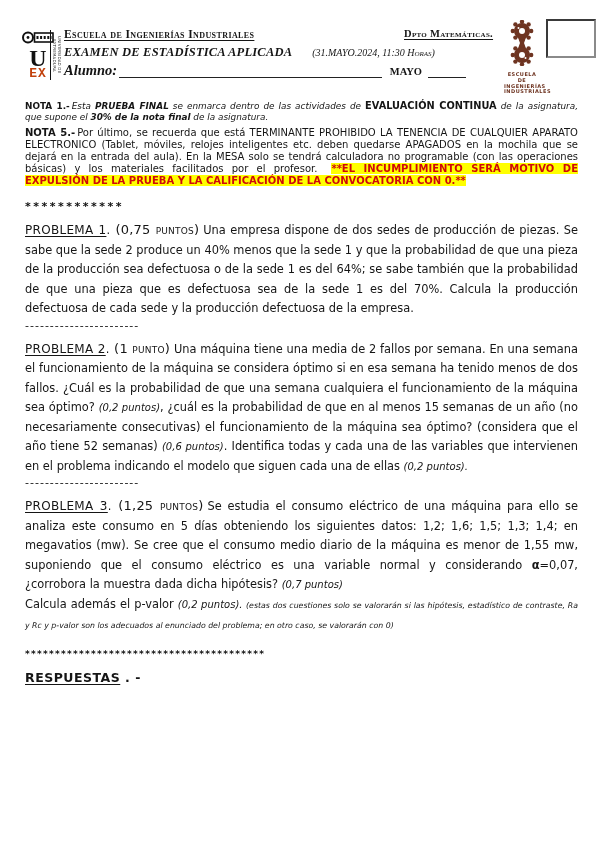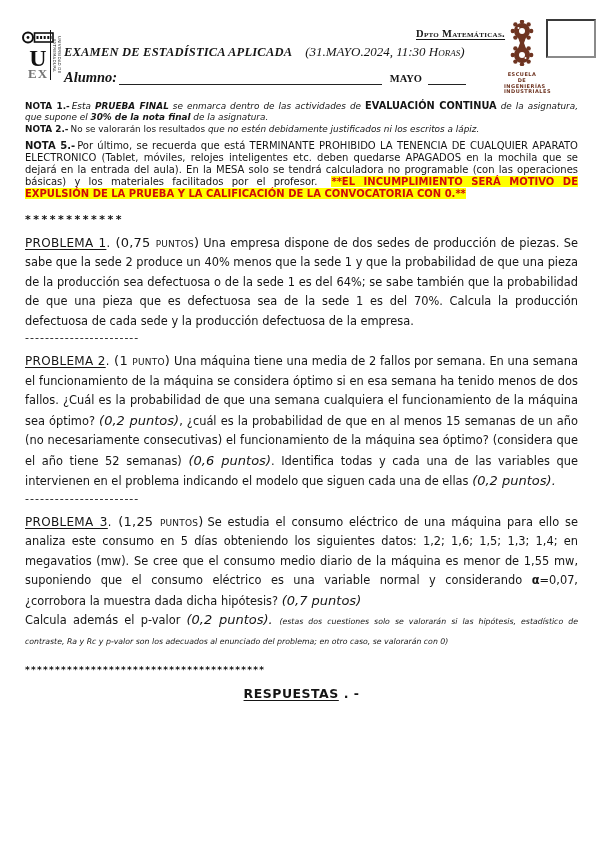--- a/index.html
+++ b/index.html
@@ -2,85 +2,86 @@
 <html><head>
 <meta charset="utf-8">
 <style>
   html,body{margin:0;padding:0;background:#ffffff;}
   .page{position:relative;width:600px;height:848px;background:#ffffff;
         font-family:"DejaVu Sans",sans-serif;color:#151515;overflow:hidden;}
 
   
   .uex{position:absolute;left:20px;top:29px;width:36px;height:58px;text-align:center;}
   .uex-u{font-family:"Liberation Serif",serif;font-weight:bold;font-size:24px;line-height:20px;color:#111;}
-  .uex-ex{font-family:Liberation Serif, serif;font-weight:bold;font-size:13px;line-height:12px;letter-spacing:1px;color:#737373;}
+  .uex-ex{font-family:Liberation Mono, monospace;font-weight:bold;font-size:13px;line-height:12px;letter-spacing:1px;color:#c2410c;}
   .uex-vert{position:absolute;right:-6px;top:1px;writing-mode:vertical-rl;font-size:4px;letter-spacing:.2px;color:#111;border-left:1px solid #111;padding-left:1px;height:50px;overflow:hidden;}
   .school{position:absolute;left:64px;top:28px;font-family:"Liberation Serif",serif;
           font-variant:small-caps;font-weight:bold;font-size:11.5px;letter-spacing:.4px;
           text-decoration:underline;text-underline-offset:2px;}
-  .dept{position:absolute;left:416px;top:28px;font-family:"Liberation Serif",serif;
+  .dept{position:absolute;left:404px;top:28px;font-family:"Liberation Serif",serif;
         font-variant:small-caps;font-weight:bold;font-size:10.5px;letter-spacing:.3px;
         text-decoration:underline;text-underline-offset:2px;}
   .examline{position:absolute;left:64px;top:42px;font-family:"Liberation Serif",serif;font-style:italic;white-space:nowrap;}
   .exam-title{font-size:12.5px;font-weight:bold;letter-spacing:.2px;}
-  .exam-date{font-size:13px;font-variant:small-caps;margin-left:9px;}
-  .studentrow{position:absolute;left:64px;top:62px;width:402px;display:flex;align-items:flex-end;margin-top:7px;}
+  .exam-date{font-size:10px;font-variant:small-caps;margin-left:16px;}
+  .studentrow{position:absolute;left:64px;top:62px;width:402px;display:flex;align-items:flex-end;}
   .alumno{font-family:"Liberation Serif",serif;font-style:italic;font-weight:bold;font-size:14.5px;line-height:16px;}
   .blank{flex:1 1 auto;border-bottom:1.4px solid #222;height:15px;margin-left:2px;}
   .blank.short{flex:0 0 38px;margin-left:6px;}
   .grupo{font-family:"Liberation Serif",serif;font-variant:small-caps;font-weight:bold;font-size:10.5px;margin-left:8px;padding-bottom:1px;}
   .emblem{position:absolute;left:504px;top:20px;width:36px;text-align:center;}
   .emblem-caption{margin-top:2px;color:#6e3421;font-size:5px;line-height:5.8px;letter-spacing:.5px;
                   text-transform:uppercase;font-weight:bold;}
   .grade-box{position:absolute;left:546px;top:19px;width:46px;height:35px;background:#fff;
              border:2px solid #3a3a3a;border-right-color:#8a8a8a;border-bottom-color:#8a8a8a;}
 
   
   .content{position:absolute;left:25px;top:100px;width:553px;}
   .note{margin:0 0 1px 0;font-size:8.9px;line-height:11.2px;text-align:justify;}
   .note-label{font-weight:bold;margin-right:2px;margin-top:16px;}
   .note.note5{font-size:10px;line-height:12px;margin-top:4px;}
   .r-i{font-style:italic;}
   .r-b{font-weight:bold;}
   .r-bi{font-weight:bold;font-style:italic;}
   .r-big{font-weight:bold;font-size:1.1em;}
-  .r-pts{font-style:italic;font-size:13px;}
+  .r-pts{font-style:italic;font-size:10px;}
   .r-tiny{font-style:italic;font-size:7.8px;}
   .r-hl{background:#ffff00;color:#cf0a0a;font-weight:bold;margin-left:14px;}
 
   .stars{margin-top:13px;font-weight:bold;font-size:11px;letter-spacing:2.5px;color:#111;}
   .stars.long{margin-top:14px;font-size:9px;letter-spacing:1.3px;}
   .dashes{font-size:11px;letter-spacing:1px;margin-top:0;color:#111;}
 
   .problem{margin:7px 0 0 0;font-size:11.4px;line-height:19.5px;text-align:justify;}
   .problem.sub{margin-top:0;}
   .problem.subtight{margin-top:0;line-height:18px;}
   .prob-title{font-weight:normal;font-size:12px;text-decoration:underline;text-underline-offset:2px;letter-spacing:.3px;}
   .prob-pts{font-variant:small-caps;font-size:13px;letter-spacing:.2px;margin:0 4px 0 1px;}
 
-  .answers{margin:11px 0 0 0;font-size:12.5px;font-weight:bold;letter-spacing:.5px;text-align:center;}
+  .answers{margin:11px 0 0 0;font-size:12.5px;font-weight:bold;letter-spacing:.5px;}
   .answers .resp{text-decoration:underline;text-underline-offset:2px;}
 </style>
 </head>
 <body>
 
 <div class="page">
 
   <div class="uex">
     <svg width="32" height="13" viewBox="0 0 32 13">
       <circle cx="6" cy="6.5" r="5" fill="none" stroke="#111" stroke-width="2"></circle>
       <circle cx="6" cy="6.5" r="1.4" fill="#111"></circle>
       <rect x="12.5" y="2" width="18.5" height="9" fill="none" stroke="#111" stroke-width="1.6"></rect>
       <line x1="14.5" y1="6.5" x2="29.5" y2="6.5" stroke="#111" stroke-width="3.2" stroke-dasharray="2 1.6"></line>
     </svg>
     <div class="uex-u">U</div>
     <div class="uex-ex">EX</div>
     <div class="uex-vert">UNIVERSIDAD DE EXTREMADURA</div>
   </div>
 
+  <div class="school">Escuela de Ingenierías Industriales</div>
   <div class="dept">Dpto Matemáticas.</div>
 
   <div class="examline">
     <span class="exam-title">EXAMEN DE ESTADÍSTICA APLICADA</span>
     <span class="exam-date">(31.MAYO.2024, 11:30 Horas)</span>
   </div>
 
   <div class="studentrow">
     <span class="alumno">Alumno:</span>
     <span class="blank"></span>
@@ -123,21 +124,20 @@
       <div>Industriales</div>
     </div>
   </div>
 
   <div class="grade-box"></div>
 
   <main class="content">
 
     <p class="note"><span class="note-label">NOTA 1.-</span><span><span class="r-i">Esta </span><span class="r-bi">PRUEBA FINAL</span><span class="r-i"> se enmarca dentro de las actividades de </span><span class="r-big">EVALUACIÓN CONTINUA</span><span class="r-i"> de la asignatura, que supone el </span><span class="r-bi">30% de la nota final</span><span class="r-i"> de la asignatura.</span></span></p>
 
-    <p class="note"><span class="note-label">NOTA 2.-</span><span><span>No se valorarán los resultados </span><span class="r-i">que no estén debidamente justificados ni los escritos a lápiz.</span></span></p>
 
 
 
     <p class="note note5"><span class="note-label">NOTA 5.-</span><span><span>Por último, se recuerda que está TERMINANTE PROHIBIDO LA TENENCIA DE CUALQUIER APARATO ELECTRONICO (Tablet, móviles, relojes inteligentes etc. deben quedarse APAGADOS en la mochila que se dejará en la entrada del aula). En la MESA solo se tendrá calculadora no programable (con las operaciones básicas) y los materiales facilitados por el profesor.</span><span class="r-hl">**EL INCUMPLIMIENTO SERÁ MOTIVO DE EXPULSIÓN DE LA PRUEBA Y LA CALIFICACIÓN DE LA CONVOCATORIA CON 0.**</span></span></p>
 
     <div class="stars">************</div>
 
     <p class="problem"><span class="prob-title">PROBLEMA 1</span><span>. </span><span class="prob-pts">(0,75 puntos)</span><span><span>Una empresa dispone de dos sedes de producción de piezas. Se sabe que la sede 2 produce un 40% menos que la sede 1 y que la probabilidad de que una pieza de la producción sea defectuosa o de la sede 1 es del 64%; se sabe también que la probabilidad de que una pieza que es defectuosa sea de la sede 1 es del 70%. Calcula la producción defectuosa de cada sede y la producción defectuosa de la empresa.</span></span></p>
 
     <div class="dashes">-----------------------</div>

